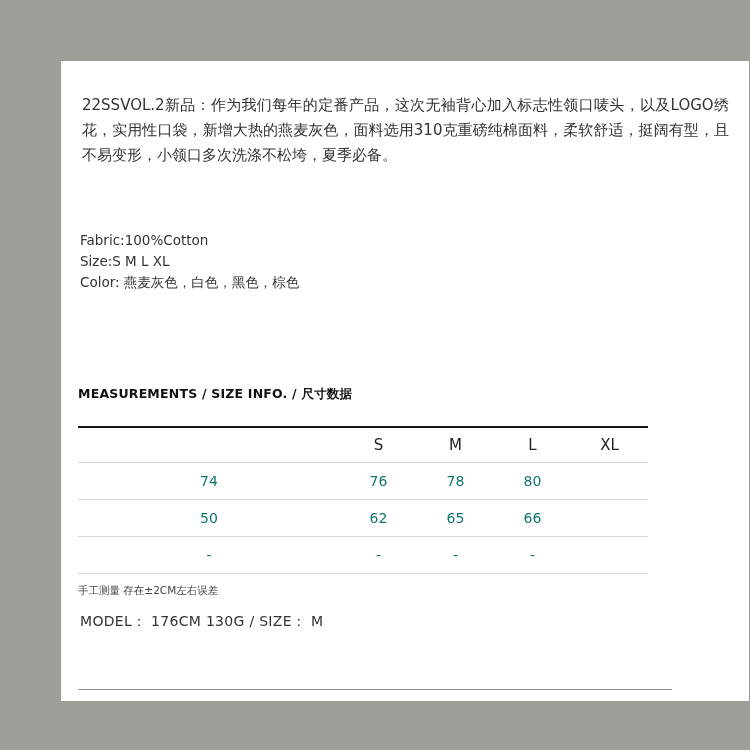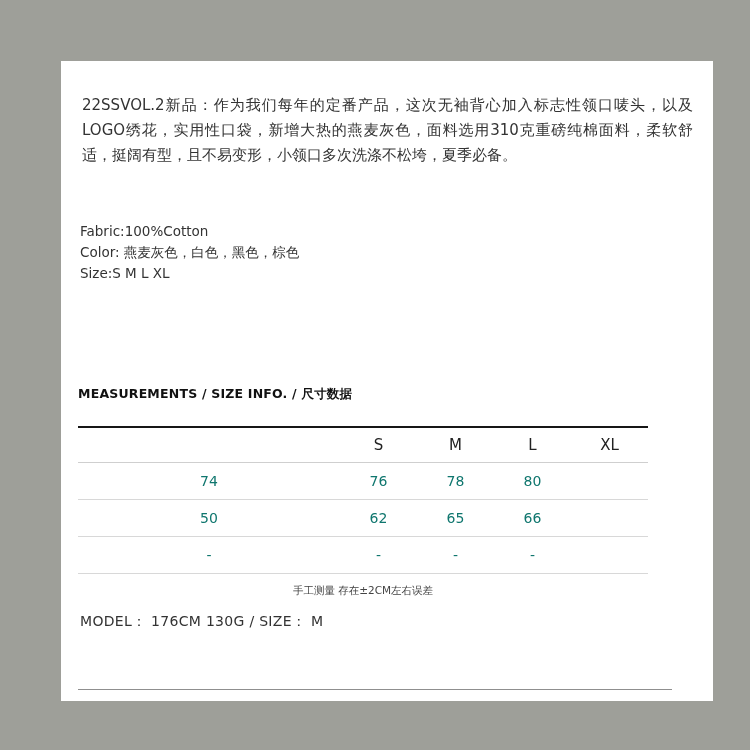--- a/index.html
+++ b/index.html
@@ -16,35 +16,36 @@
     margin: 0 auto;
     overflow: hidden;
   }
   .card {
     position: absolute;
     left: 61px;
     top: 61px;
     width: 652px;
     height: 640px;
     background: #ffffff;
+    padding-left: 36px;
   }
   .description {
     position: absolute;
     top: 32px;
     left: 21px;
     right: 20px;
     margin: 0;
     font-size: 15px;
     line-height: 25px;
     color: #333333;
     text-align: justify;
   }
   .specs {
     position: absolute;
-    top: 160px;
+    top: 169px;
     left: 19px;
     font-size: 13.5px;
     line-height: 21px;
     color: #333333;
   }
   .table-wrap {
     position: absolute;
     top: 326px;
     left: 17px;
     width: 570px;
@@ -78,21 +79,21 @@
     text-align: center;
     font-size: 14px;
     color: #0f766e;
   }
   .hcell {
     font-size: 15px;
     color: #222222;
   }
   .note {
     margin-top: 10px;
-    text-align: center;
+    text-align: left;
     font-size: 10.5px;
     color: #444444;
   }
   .model {
     position: absolute;
     top: 552px;
     left: 19px;
     font-size: 14px;
     color: #333333;
     letter-spacing: 0.3px;
@@ -108,22 +109,22 @@
 </head>
 <body>
 
 <div class="canvas">
   <div class="card">
 
     <p class="description">22SSVOL.2新品：作为我们每年的定番产品，这次无袖背心加入标志性领口唛头，以及LOGO绣花，实用性口袋，新增大热的燕麦灰色，面料选用310克重磅纯棉面料，柔软舒适，挺阔有型，且不易变形，小领口多次洗涤不松垮，夏季必备。</p>
 
     <div class="specs">
       <div>Fabric:100%Cotton</div>
+      <div>Size:S M L XL</div>
       <div>Color: 燕麦灰色，白色，黑色，棕色</div>
-      <div>Size:S M L XL</div>
     </div>
 
     <div class="table-wrap">
       <div class="meas-heading">MEASUREMENTS /  SIZE INFO. / 尺寸数据</div>
 
       <div class="trow thead">
         <div class="tlabel"></div>
         <div class="tcell hcell">S</div>
         <div class="tcell hcell">M</div>
         <div class="tcell hcell">L</div>

